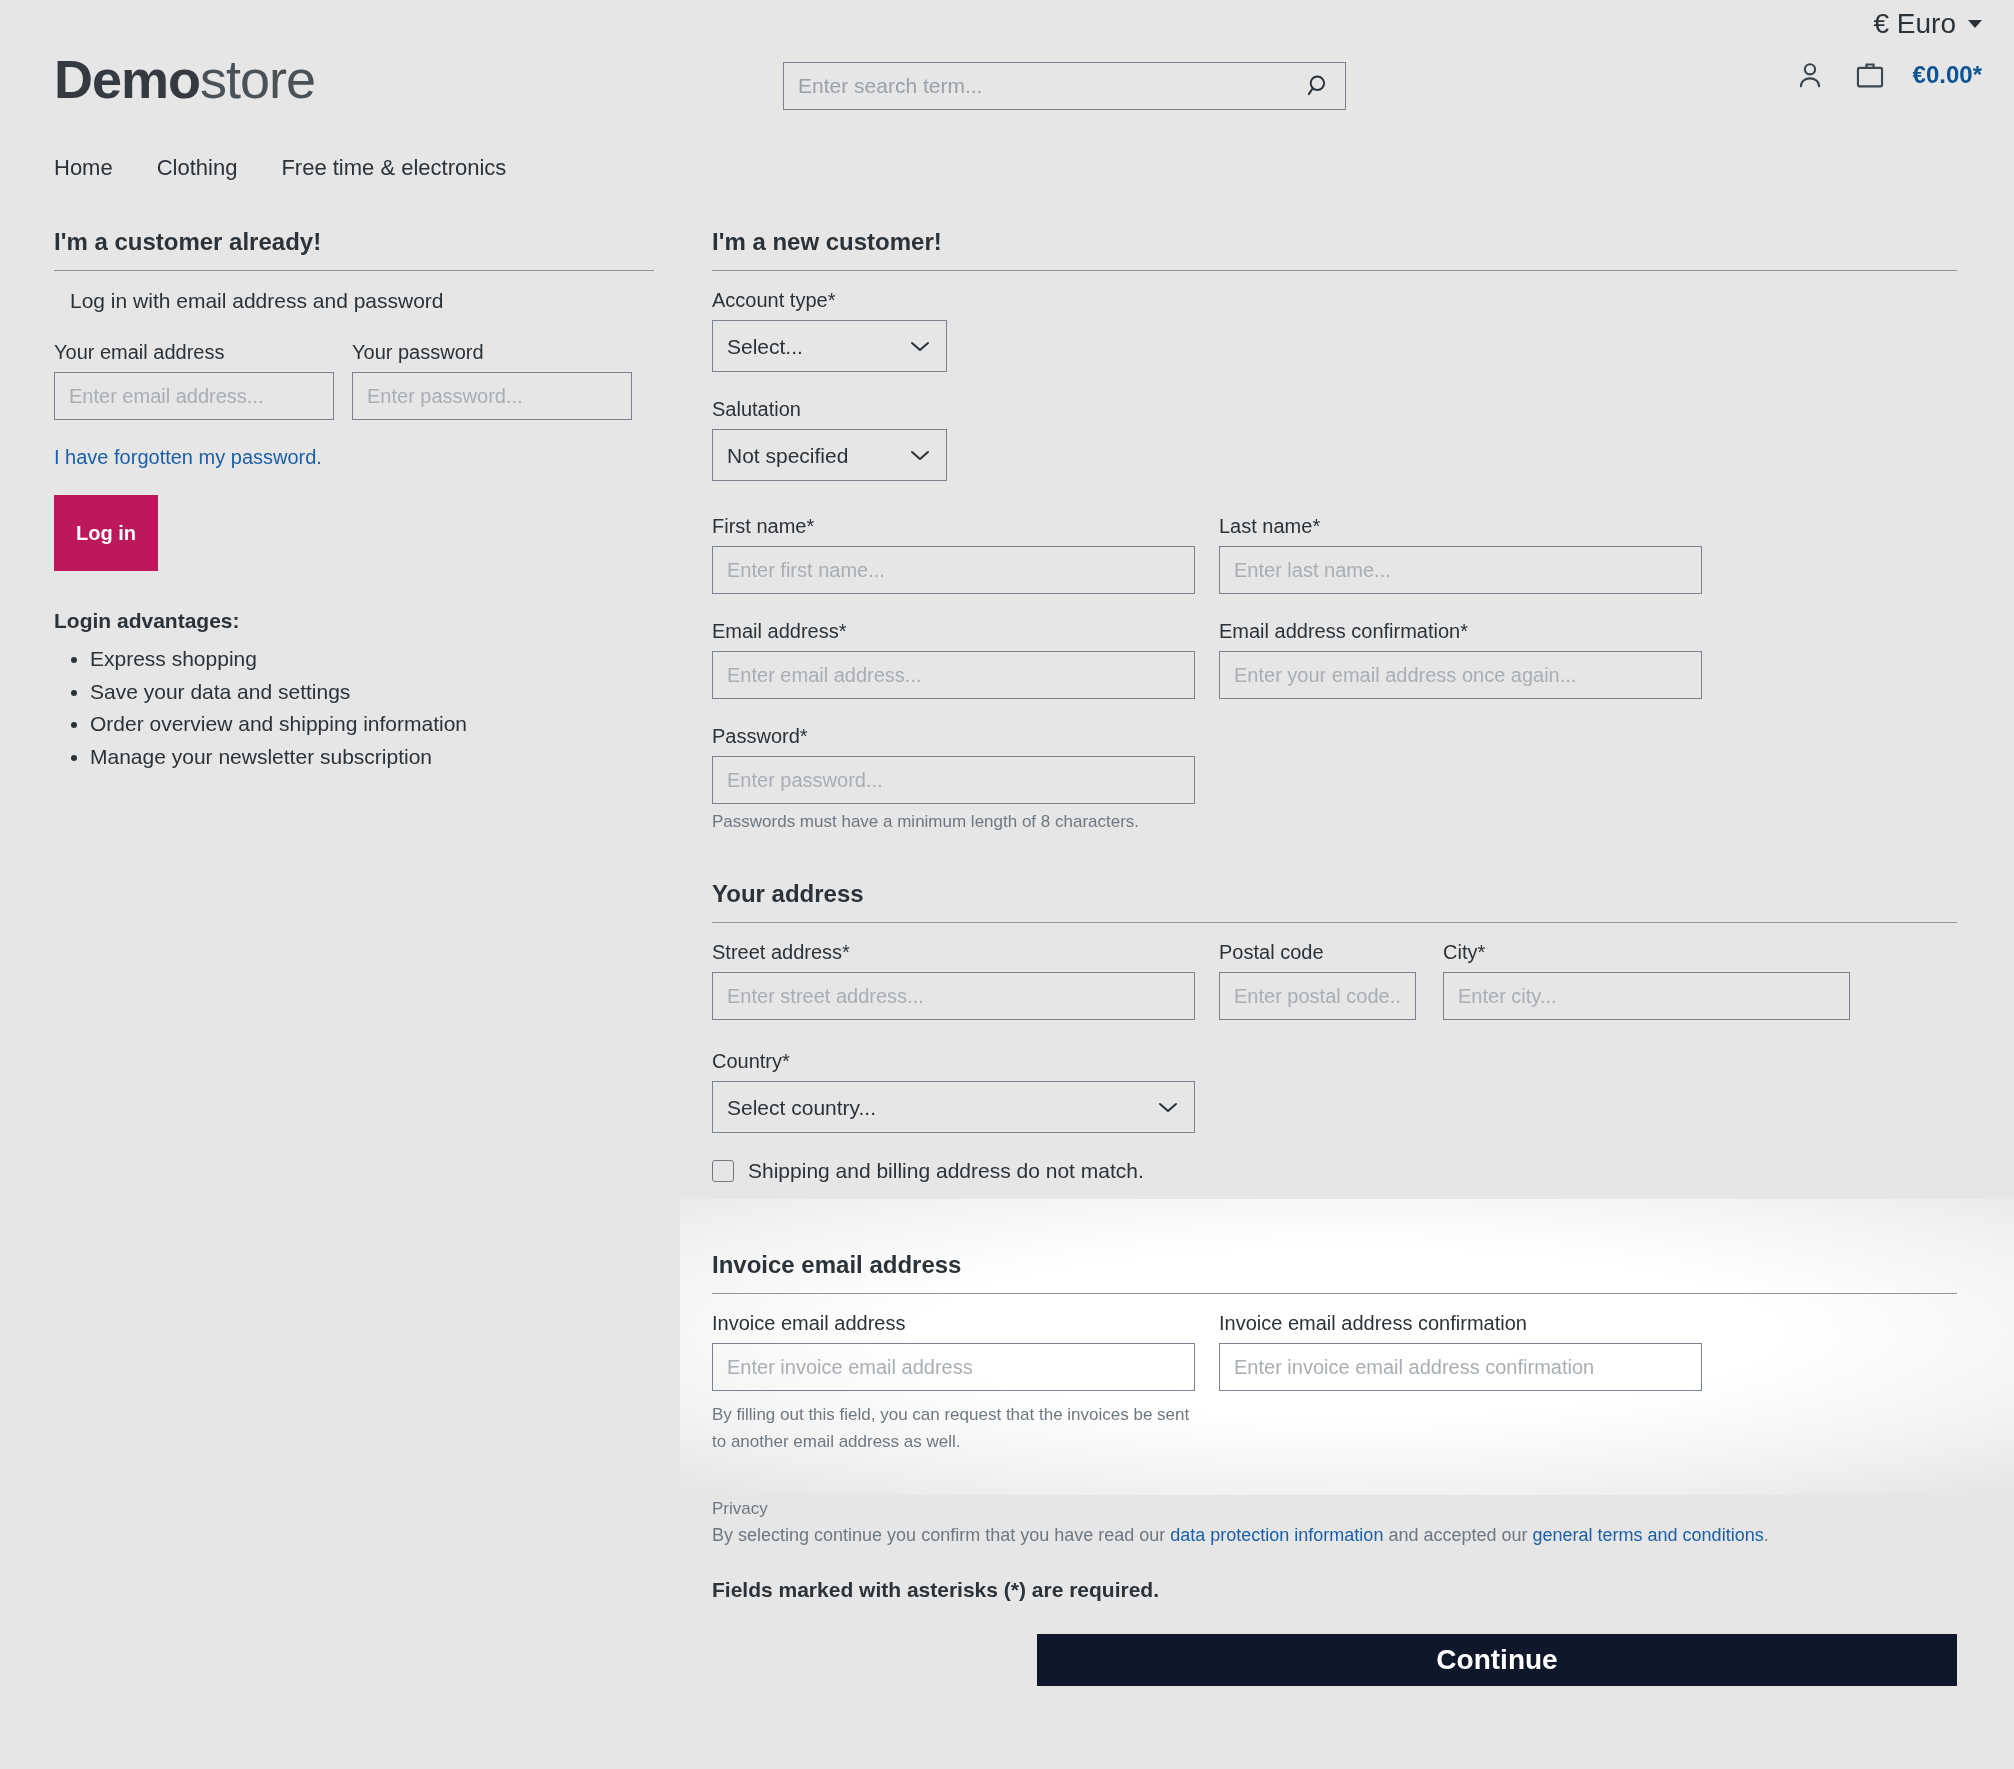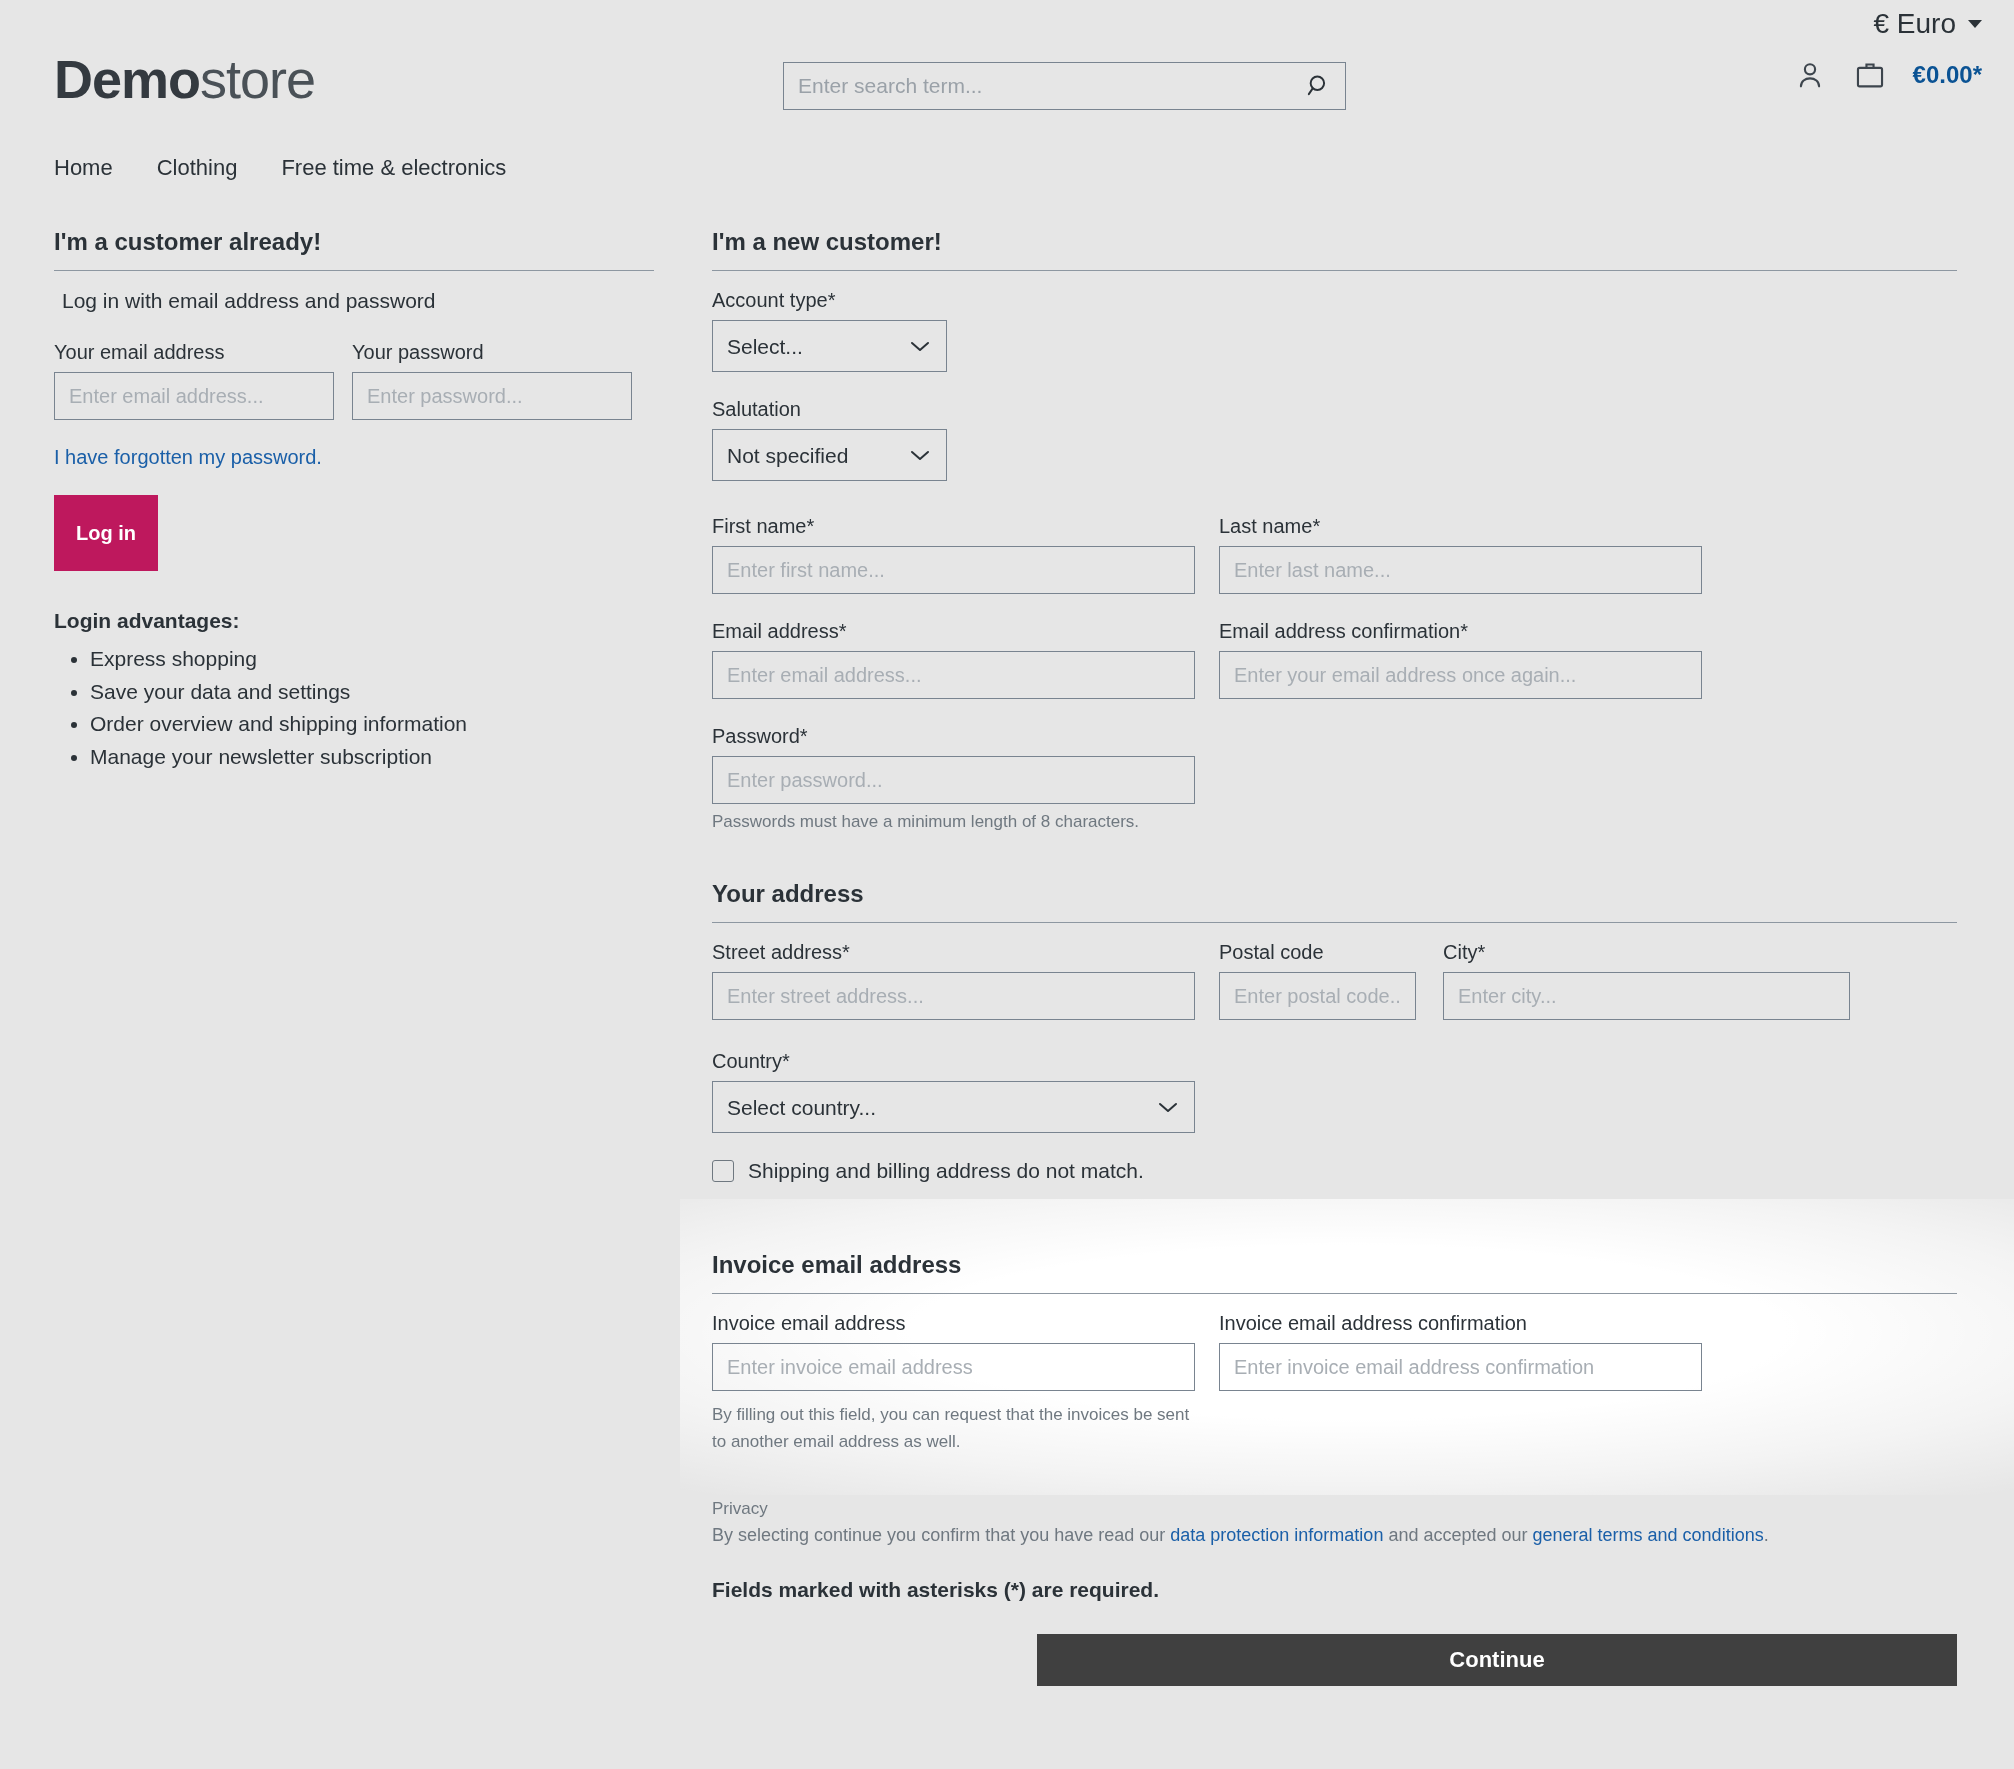--- a/index.html
+++ b/index.html
@@ -67,21 +67,21 @@
 
   
   .left-col { position:absolute; left:54px; top:228px; width:600px; }
   .right-col { position:absolute; left:712px; top:228px; width:1245px; }
 
   h2.section-title {
     font-size:24px; font-weight:700; margin:0 0 14px 0; color:#2b3238;
   }
   .rule { height:1px; background:#8d97a1; width:100%; margin-bottom:18px; }
 
-  .subtext { font-size:21px; margin:0 0 28px 8px; color:#2b3238; }
+  .subtext { font-size:21px; margin:0 0 28px 16px; color:#2b3238; }
 
   .field-label { font-size:20px; color:#2b3238; margin-bottom:8px; display:block; }
   .field-row { display:flex; gap:14px; }
   .txt {
     border:1px solid #798490; background:transparent; outline:none;
     font-family:inherit; font-size:20px; color:#2b3238;
     height:48px; padding:0 14px; width:100%;
   }
   .txt::placeholder { color:#a8aeb4; }
 
@@ -136,22 +136,22 @@
   }
   .invoice-panel > * { position:relative; z-index:1; }
 
   .privacy-title { font-size:17px; color:#6f7880; margin:0 0 6px 0; }
   .privacy-text { font-size:18px; color:#6f7880; margin:0; }
   .privacy-text a { color:#1a5fa8; text-decoration:none; cursor:pointer; }
   .required-note { font-size:21px; color:#2b3238; margin:32px 0 0 0;font-weight:bold; }
 
   .continue-row { display:flex; justify-content:flex-end; margin-top:32px; }
   .btn-continue {
-    background:#404040; color:#fff; border:none; cursor:pointer;
-    font-family:inherit; font-size:22px; font-weight:700;
+    background:#0f172a; color:#fff; border:none; cursor:pointer;
+    font-family:inherit; font-size:28px; font-weight:700;
     width:920px; height:52px; line-height:1;
   }
 </style>
 </head>
 <body>
 
 <div class="page">
 
   <div class="utility">
     <span>€ Euro</span>

